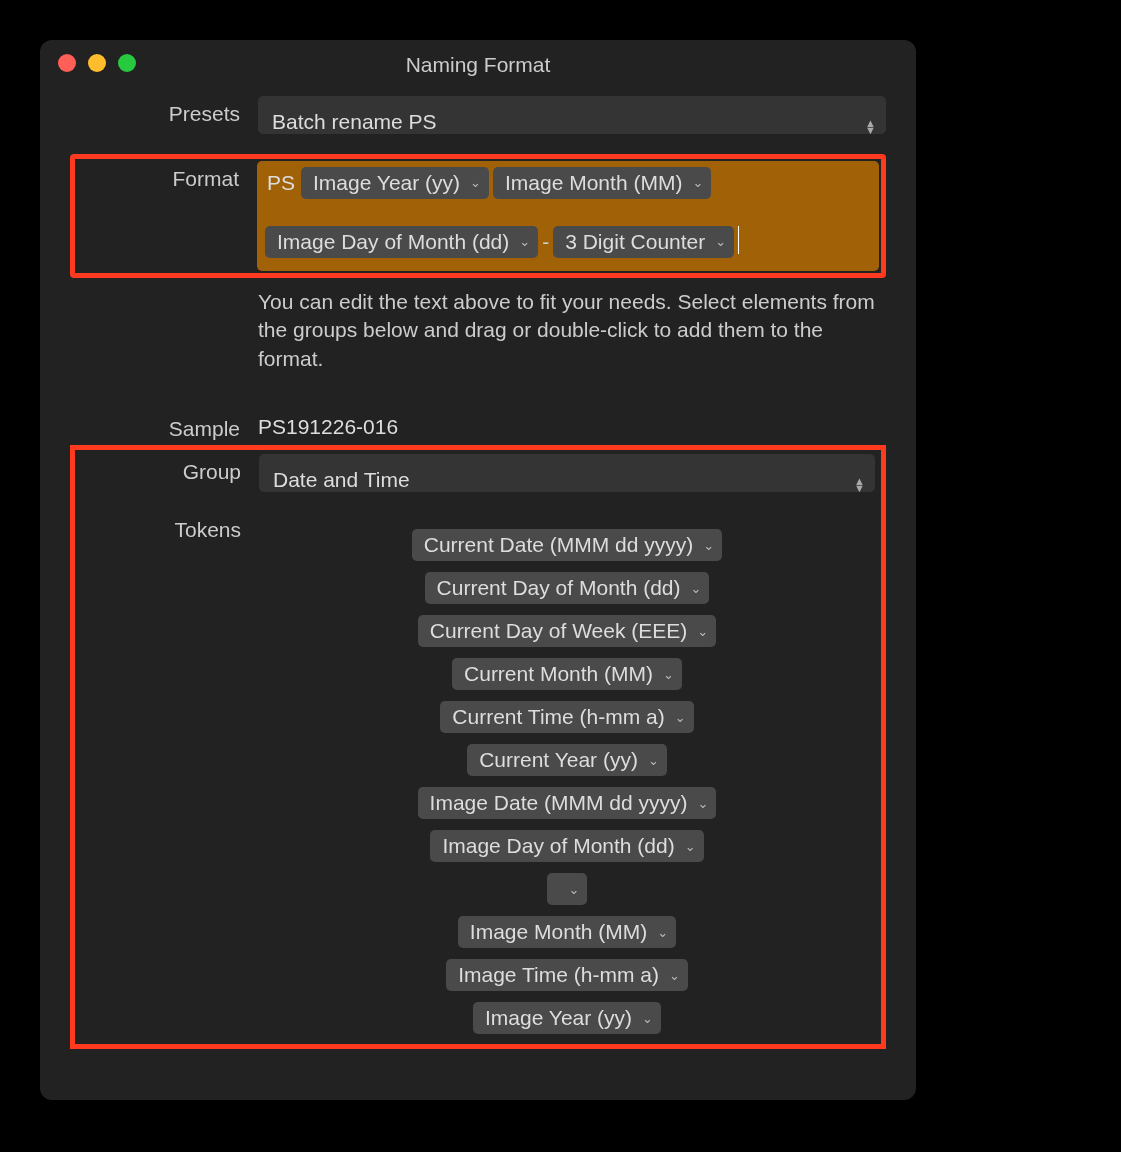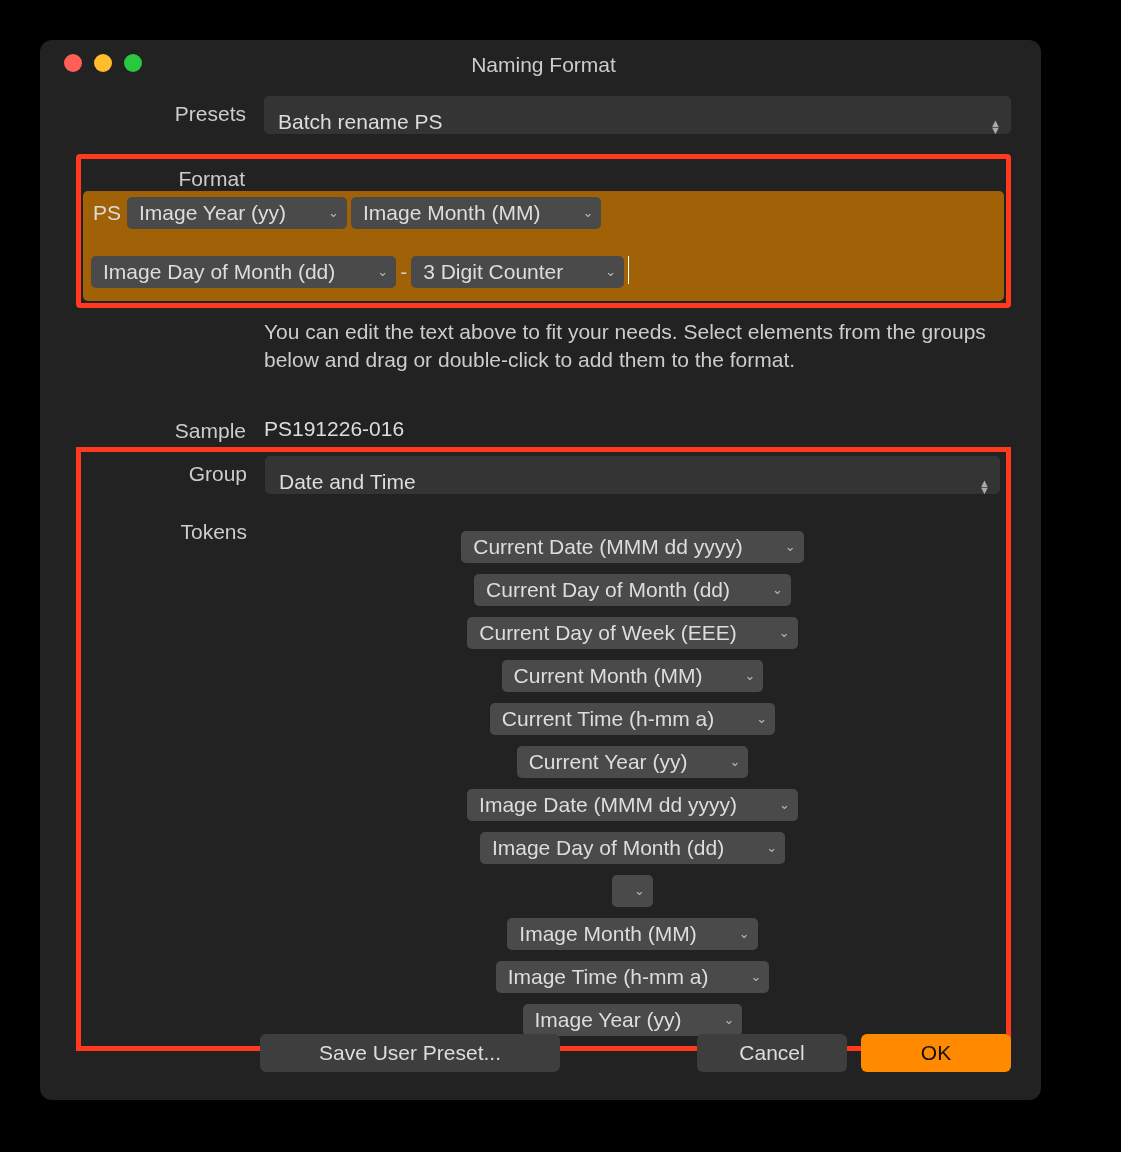--- a/index.html
+++ b/index.html
@@ -6,28 +6,27 @@
   body {
     background: #000;
     font-family: -apple-system, "Helvetica Neue", Arial, sans-serif;
     width: 1121px;
     height: 1152px;
     padding: 40px;
     color: #ccc;
     font-size: 21px;
   }
   .window {
-    width: 1001px;
+    width: 876px;
     height: 1060px;
     background: #222222;
     border-radius: 12px;
     box-shadow: 0 10px 40px rgba(0,0,0,0.8);
     position: relative;
     overflow: hidden;
-    padding-left: 6px;
   }
   .titlebar {
     height: 44px;
     display: flex;
     align-items: center;
     position: relative;
   }
   .traffic {
     position: absolute;
     left: 18px;
@@ -79,21 +78,20 @@
     display: flex;
     flex-direction: column;
     line-height: 7px;
     font-size: 11px;
     color: #aaa;
   }
   .highlight-box {
     border: 5px solid #ff3a1f;
     border-radius: 4px;
     padding: 2px;
-    flex-direction: column;
   }
   .format-row .highlight-box {
     display: flex;
     align-items: flex-start;
     padding: 2px;
   }
   .format-area {
     background: #a16207;
     border-radius: 5px;
     min-height: 110px;
@@ -113,21 +111,20 @@
   .token {
     background: #4a4a4a;
     border-radius: 5px;
     height: 32px;
     display: inline-flex;
     align-items: center;
     padding: 0 8px 0 12px;
     color: #ddd;
     cursor: pointer;
     white-space: nowrap;
-    gap: 32px;
   }
   .token .chev {
     margin-left: 10px;
     font-size: 13px;
     color: #bbb;
   }
   .sep {
     color: #ccc;
     display: inline-flex;
     align-items: center;
@@ -332,22 +329,13 @@
                 <span>Image Year (yy)</span>
                 <span class="chev">⌄</span>
               </span>
             </div>
         </div>
       </div>
     </div>
 
   </div>
 
-  <div class="button-bar">
-    <div style="padding-left:190px;">
-      <div class="btn btn-grey btn-save">Save User Preset...</div>
-    </div>
-    <div class="right-buttons">
-      <div class="btn btn-grey btn-cancel">Cancel</div>
-      <div class="btn btn-primary btn-ok">OK</div>
-    </div>
-  </div>
 </div>
 
 </body></html>

